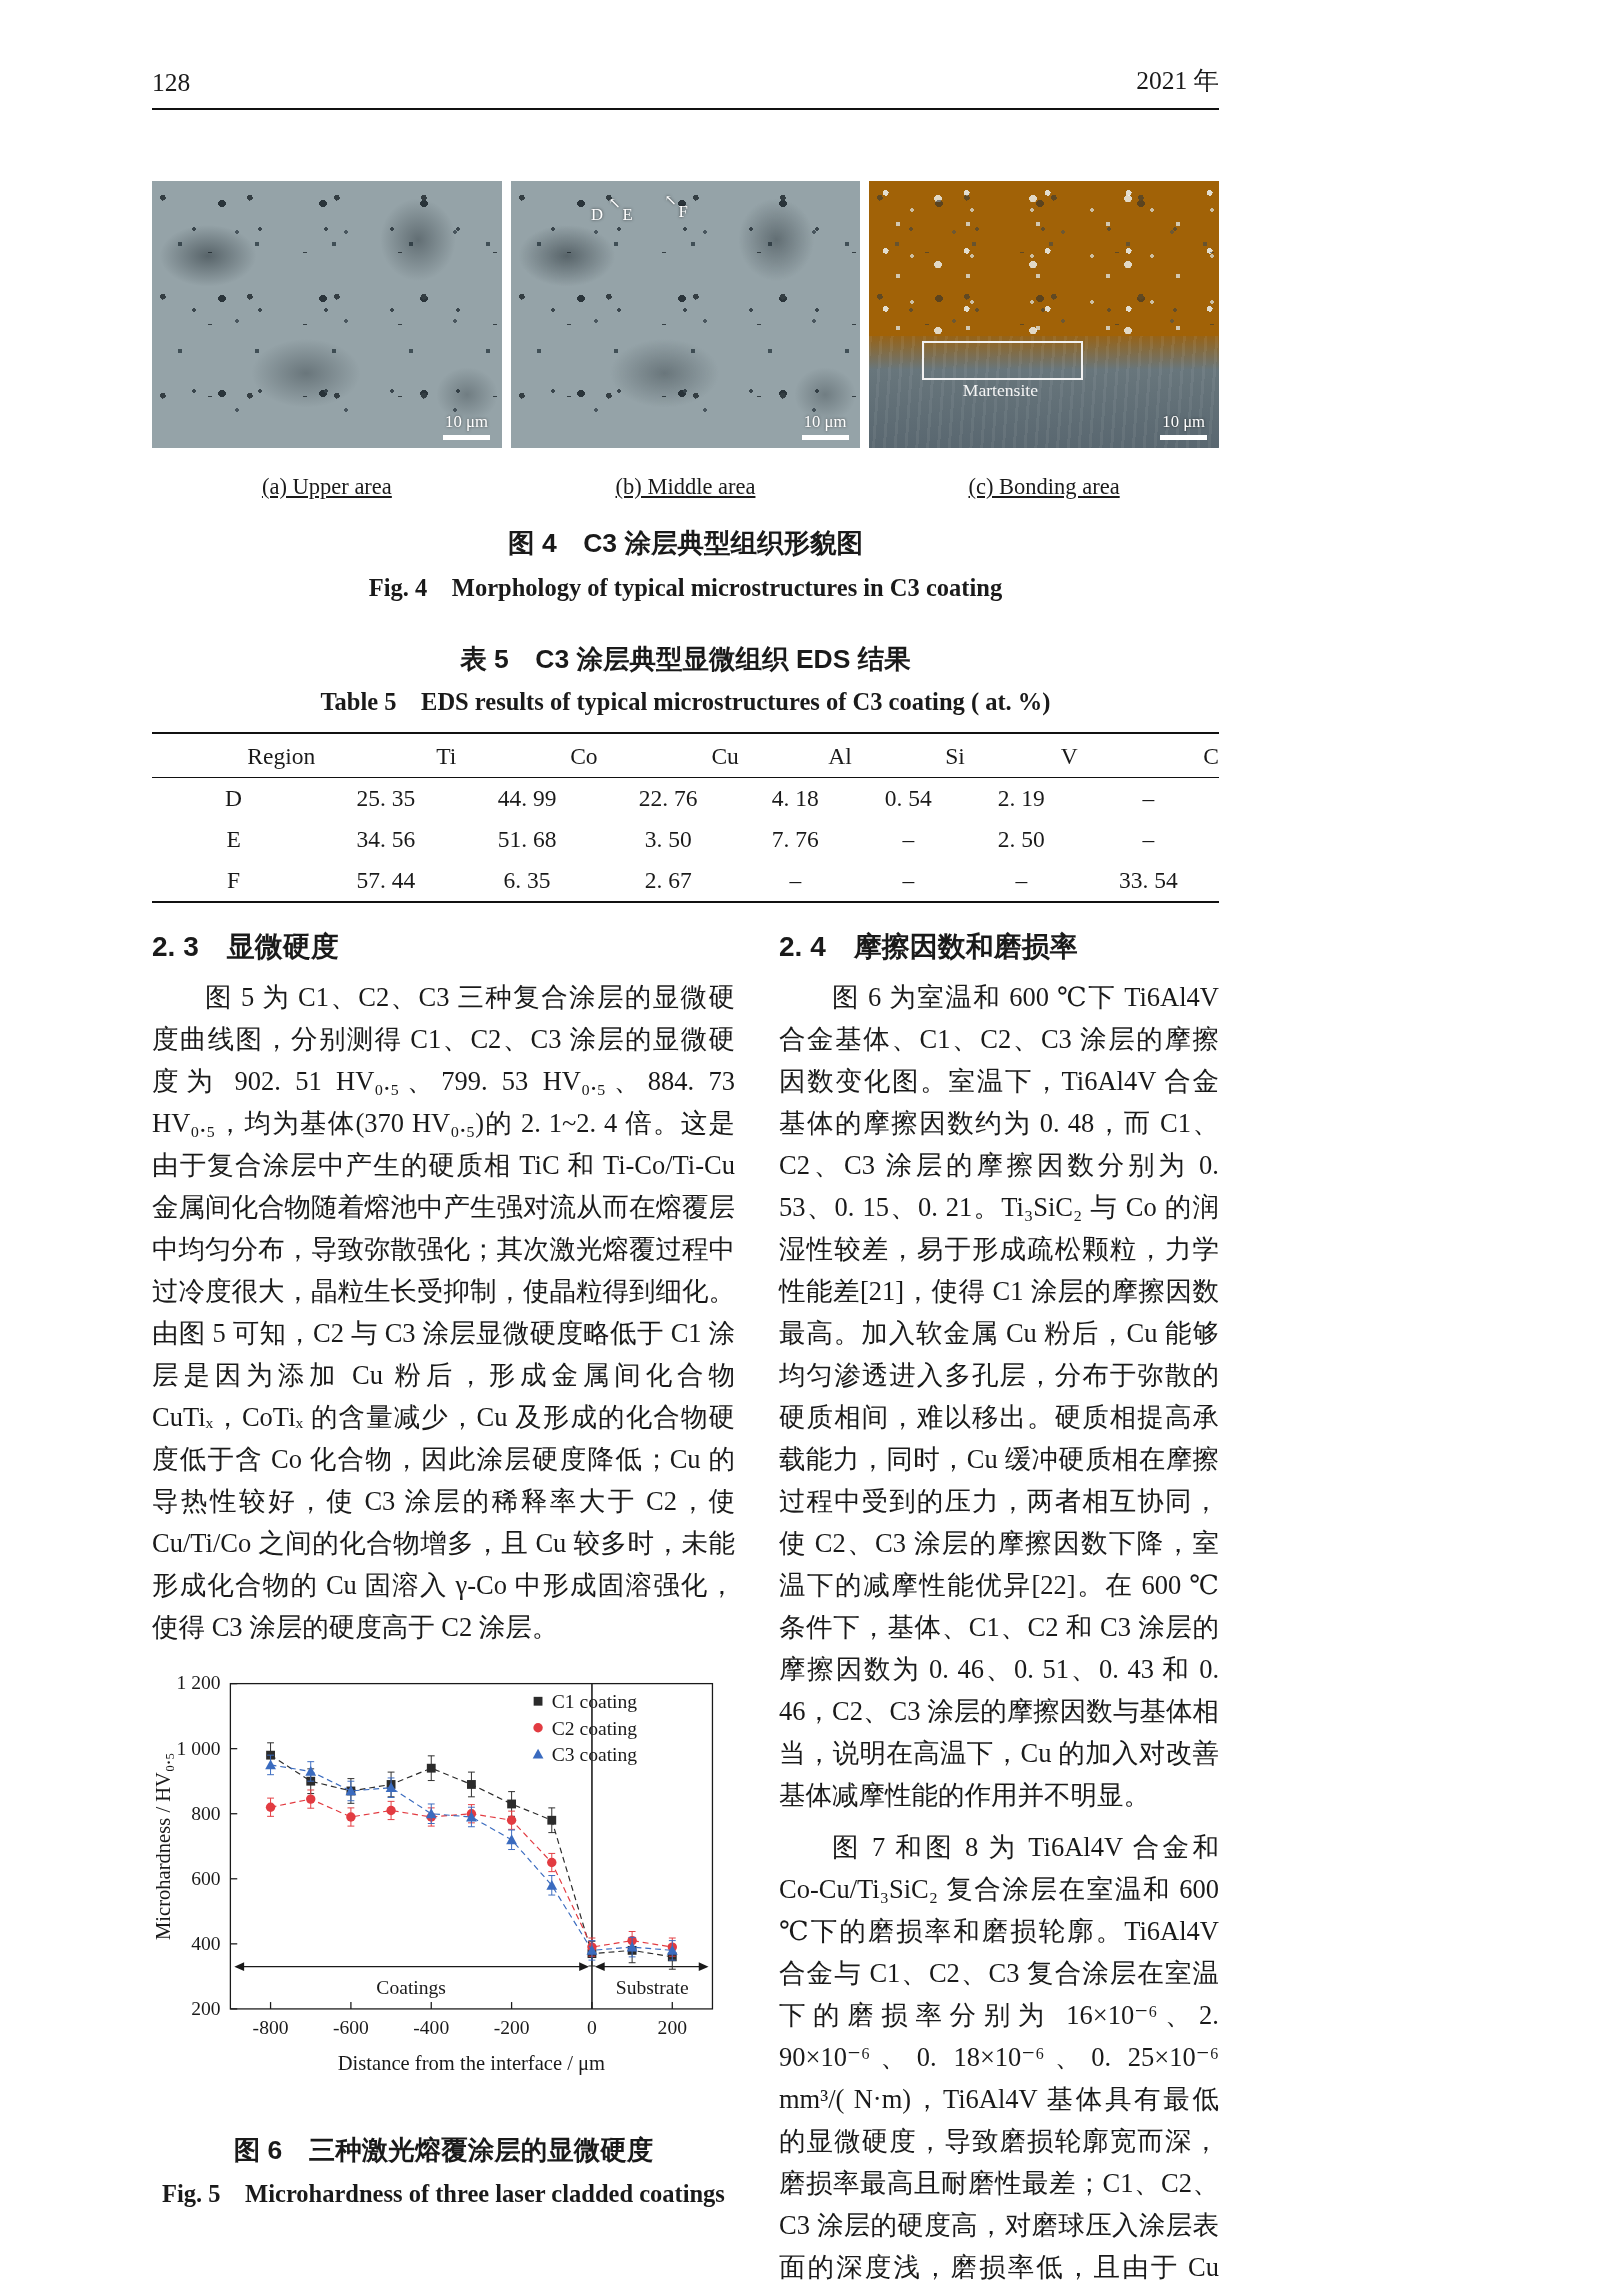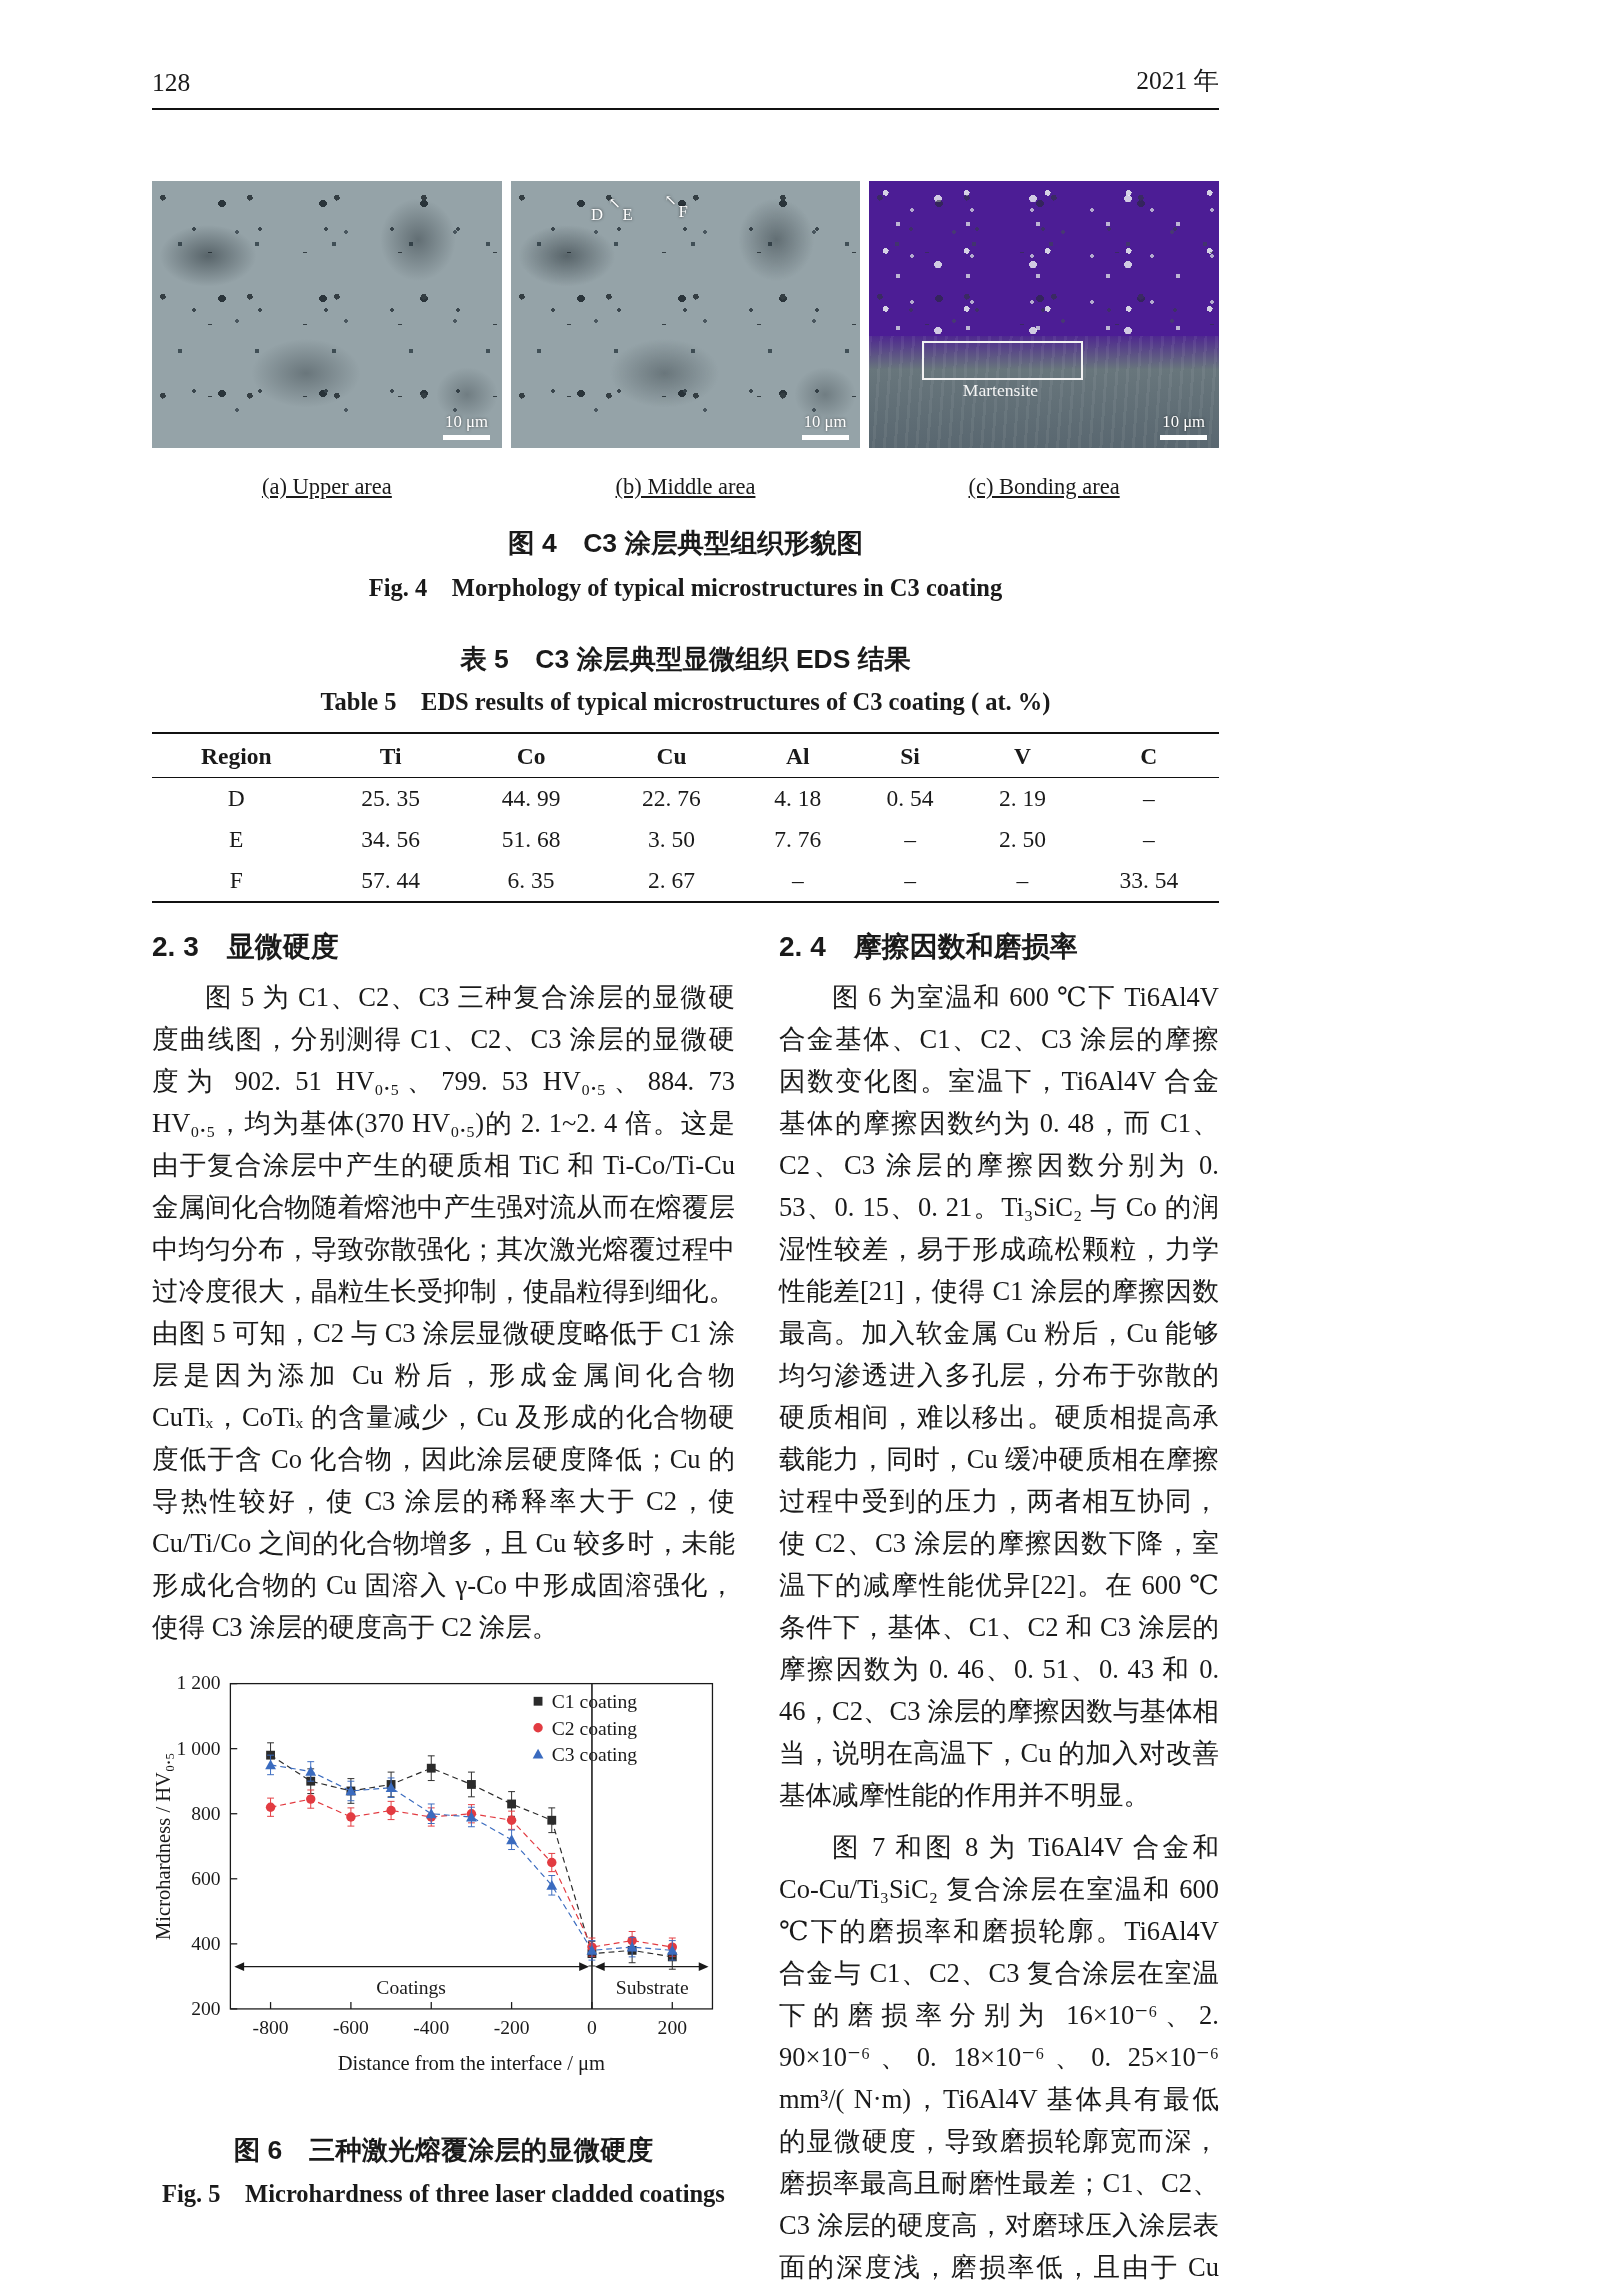--- a/index.html
+++ b/index.html
@@ -23,21 +23,21 @@
       radial-gradient(circle 2.5px at 28px 63px,#394850 97%,transparent),
       radial-gradient(circle 3.4px at 58px 74px,#2c363b 97%,transparent),
       radial-gradient(circle 2px at 85px 51px,#435058 97%,transparent);
     background-size:87px 99px,66px 81px,101px 95px,77px 107px,95px 72px,109px 89px;}
   .micro .blobs{position:absolute;inset:0;
     background-image:
       radial-gradient(ellipse 69px 44px at 16% 28%,rgba(28,38,44,.5),transparent 70%),
       radial-gradient(ellipse 54px 59px at 76% 22%,rgba(28,38,44,.42),transparent 70%),
       radial-gradient(ellipse 78px 49px at 44% 72%,rgba(28,38,44,.36),transparent 70%),
       radial-gradient(ellipse 44px 39px at 90% 80%,rgba(28,38,44,.3),transparent 70%);}
-  .micro-c{background-color:#4c1d95;padding-left:40px;}
+  .micro-c{background-color:#a16207;padding-left:40px;}
   .micro-c .speck{height:58%;inset:auto 0 auto 0;top:0;opacity:.55;}
   .micro-c .web{position:absolute;left:0;right:0;top:0;height:58%;
     background-image:
       radial-gradient(circle 2.9px at 16.7px 11.8px,rgba(238,243,243,.85) 97%,transparent),
       radial-gradient(circle 2px at 43px 29px,rgba(222,230,230,.7) 97%,transparent),
       radial-gradient(circle 3.9px at 69px 17.6px,rgba(242,246,246,.8) 97%,transparent),
       radial-gradient(circle 2.5px at 29px 43px,rgba(227,234,234,.75) 97%,transparent);
     background-size:81px 58px,60px 46px,95px 66px,70px 52px;}
   .micro-c .bond{position:absolute;left:0;right:0;bottom:0;height:42%;
     background:
@@ -51,21 +51,21 @@
   .mart-box{position:absolute;left:15%;top:60%;width:45%;height:13%;border:2px solid #f2f2f2;z-index:5;}
   .mart-label{position:absolute;left:15%;top:74.5%;width:45%;text-align:center;color:#f5f5f5;font-size:17.6px;z-index:5;}
   .panel-label{text-align:center;font-size:22.5px;margin-top:26px;text-decoration:underline;}
 
   
   .cap-zh{font-family:"Liberation Sans","DejaVu Sans",sans-serif;font-weight:700;font-size:26.5px;text-align:center;margin-top:25.5px;}
   .cap-en{font-weight:700;font-size:24.5px;text-align:center;margin-top:9.8px;}
   .tbl-zh{font-family:"Liberation Sans","DejaVu Sans",sans-serif;font-weight:700;font-size:26.5px;text-align:center;margin-top:37px;}
   .tbl-en{font-weight:700;font-size:24.5px;text-align:center;margin-top:7.8px;}
   table{width:100%;border-collapse:collapse;margin-top:13.7px;font-size:23.5px;border-top:2.5px solid #111;border-bottom:2.5px solid #111;}
-  th{font-weight:700;border-bottom:1.5px solid #111;padding:9.8px 0 6.9px;text-align:center;}
+  th{font-weight:400;border-bottom:1.5px solid #111;padding:9.8px 0 6.9px;text-align:right;}
   td{text-align:center;padding:6.9px 0;}
 
   
   .cols{display:flex;gap:44px;margin-top:25.5px;}
   .col{width:637px;}
   .sec-head{font-family:"Liberation Sans","DejaVu Sans",sans-serif;font-weight:700;font-size:28px;}
   .para{margin:9.8px 0 0;font-size:26.5px;line-height:42px;text-align:justify;text-indent:2em;}
 
   
   .chart{display:block;margin:15.7px auto 0;}

